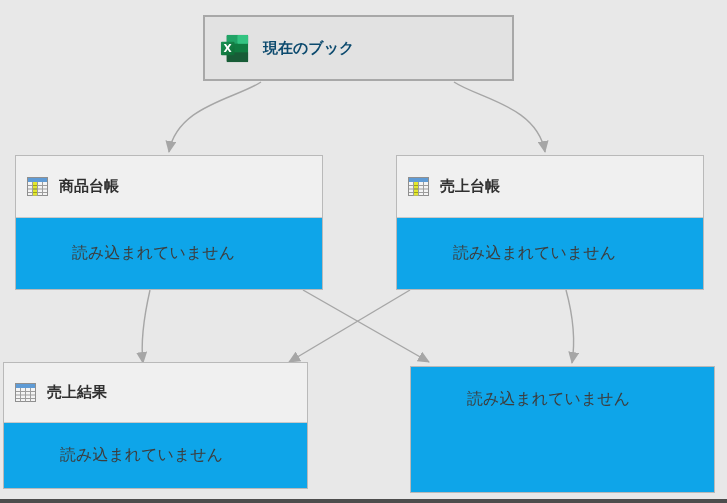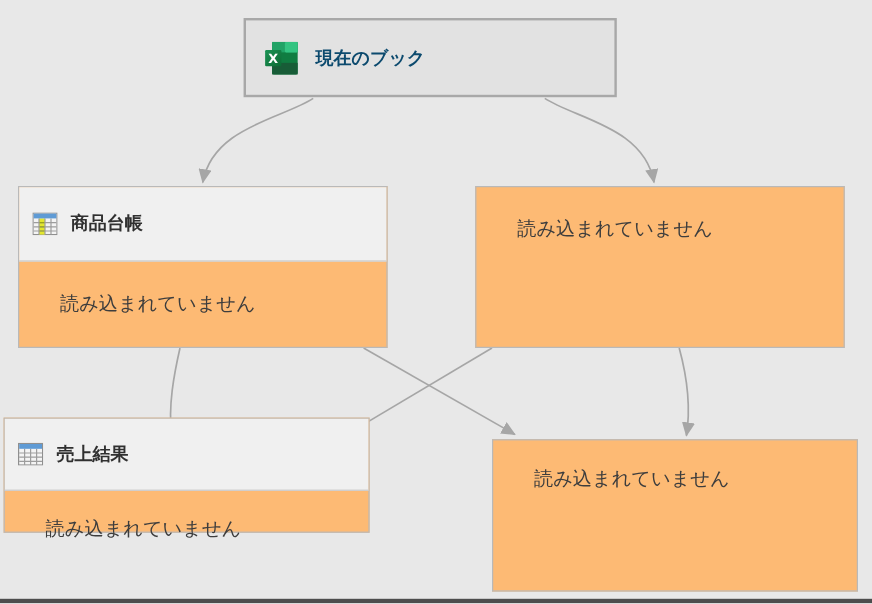--- a/index.html
+++ b/index.html
@@ -14,33 +14,33 @@
   .wb-node{
     position:absolute;left:203px;top:15px;width:311px;height:66px;
     background:#e2e2e2;border:2px solid #a8a8a8;box-sizing:border-box;
     display:flex;align-items:center;padding-left:14px;gap:13px;
     cursor:default;
   }
   .wb-title{font-size:15px;font-weight:bold;color:#0c4a6e;}
 
   
   .qnode{
-    position:absolute;background:#fdba74;border:1px solid #b9b9b9;
+    position:absolute;background:#0ea5e9;border:1px solid #b9b9b9;
     box-sizing:border-box;cursor:default;
   }
   .qhead{
     background:#f0f0f0;border-bottom:1px solid #c9c9c9;
     display:flex;align-items:center;padding-left:11px;gap:11px;
     box-sizing:border-box;
   }
   .qhead.mid{height:62px;}
   .qhead.bot{height:60px;}
   .qtitle{font-size:15px;font-weight:bold;color:#303030;}
   .qbody{
-    display:flex;align-items:center;padding-left:34px;box-sizing:border-box;
+    display:flex;align-items:center;padding-left:56px;box-sizing:border-box;
   }
   .qbody.mid{height:70px;}
   .qbody.bot{height:64px;}
   .qstatus{font-size:16px;color:#3d3d3d;}
 
   .icon{display:flex;align-items:center;justify-content:center;}
 
   
   .bottom-bar{
     position:absolute;left:0;bottom:0;width:727px;height:4px;background:#4d4d4d;
@@ -110,26 +110,49 @@
         </svg>
       </span>
       <span class="qtitle">商品台帳</span>
     </div>
     <div class="qbody mid">
       <span class="qstatus">読み込まれていません</span>
     </div>
   </div>
 
   <div class="qnode" style="left:396px;top:155px;width:308px;height:135px">
+    <div class="qhead mid">
+      <span class="icon">
+        <svg width="21" height="19" viewBox="0 0 21 19">
+          <rect x="0.5" y="0.5" width="20" height="18" fill="#f4f4f4" stroke="#8f8f8f"></rect>
+          <rect x="5.5" y="5" width="5" height="13.5" fill="#e3e72e"></rect>
+          <g stroke="#9d9d9d" stroke-width="1">
+            <line x1="1" y1="8.5" x2="20" y2="8.5"></line>
+            <line x1="1" y1="12" x2="20" y2="12"></line>
+            <line x1="1" y1="15.5" x2="20" y2="15.5"></line>
+            <line x1="5.5" y1="5" x2="5.5" y2="18.5"></line>
+            <line x1="10.5" y1="5" x2="10.5" y2="18.5"></line>
+            <line x1="15.5" y1="5" x2="15.5" y2="18.5"></line>
+          </g>
+          <g stroke="#9aa318" stroke-width="1">
+            <line x1="6" y1="8.5" x2="10" y2="8.5"></line>
+            <line x1="6" y1="12" x2="10" y2="12"></line>
+            <line x1="6" y1="15.5" x2="10" y2="15.5"></line>
+          </g>
+          <rect x="1" y="1" width="19" height="4" fill="#5f9bd5"></rect>
+        </svg>
+      </span>
+      <span class="qtitle">売上台帳</span>
+    </div>
     <div class="qbody mid">
       <span class="qstatus">読み込まれていません</span>
     </div>
   </div>
 
-  <div class="qnode" style="left:3px;top:348px;width:305px;height:96px">
+  <div class="qnode" style="left:3px;top:362px;width:305px;height:127px">
     <div class="qhead bot">
       <span class="icon">
         <svg width="21" height="19" viewBox="0 0 21 19">
           <rect x="0.5" y="0.5" width="20" height="18" fill="#f4f4f4" stroke="#8f8f8f"></rect>
           <g stroke="#9d9d9d" stroke-width="1">
             <line x1="1" y1="8.5" x2="20" y2="8.5"></line>
             <line x1="1" y1="12" x2="20" y2="12"></line>
             <line x1="1" y1="15.5" x2="20" y2="15.5"></line>
             <line x1="5.5" y1="5" x2="5.5" y2="18.5"></line>
             <line x1="10.5" y1="5" x2="10.5" y2="18.5"></line>

